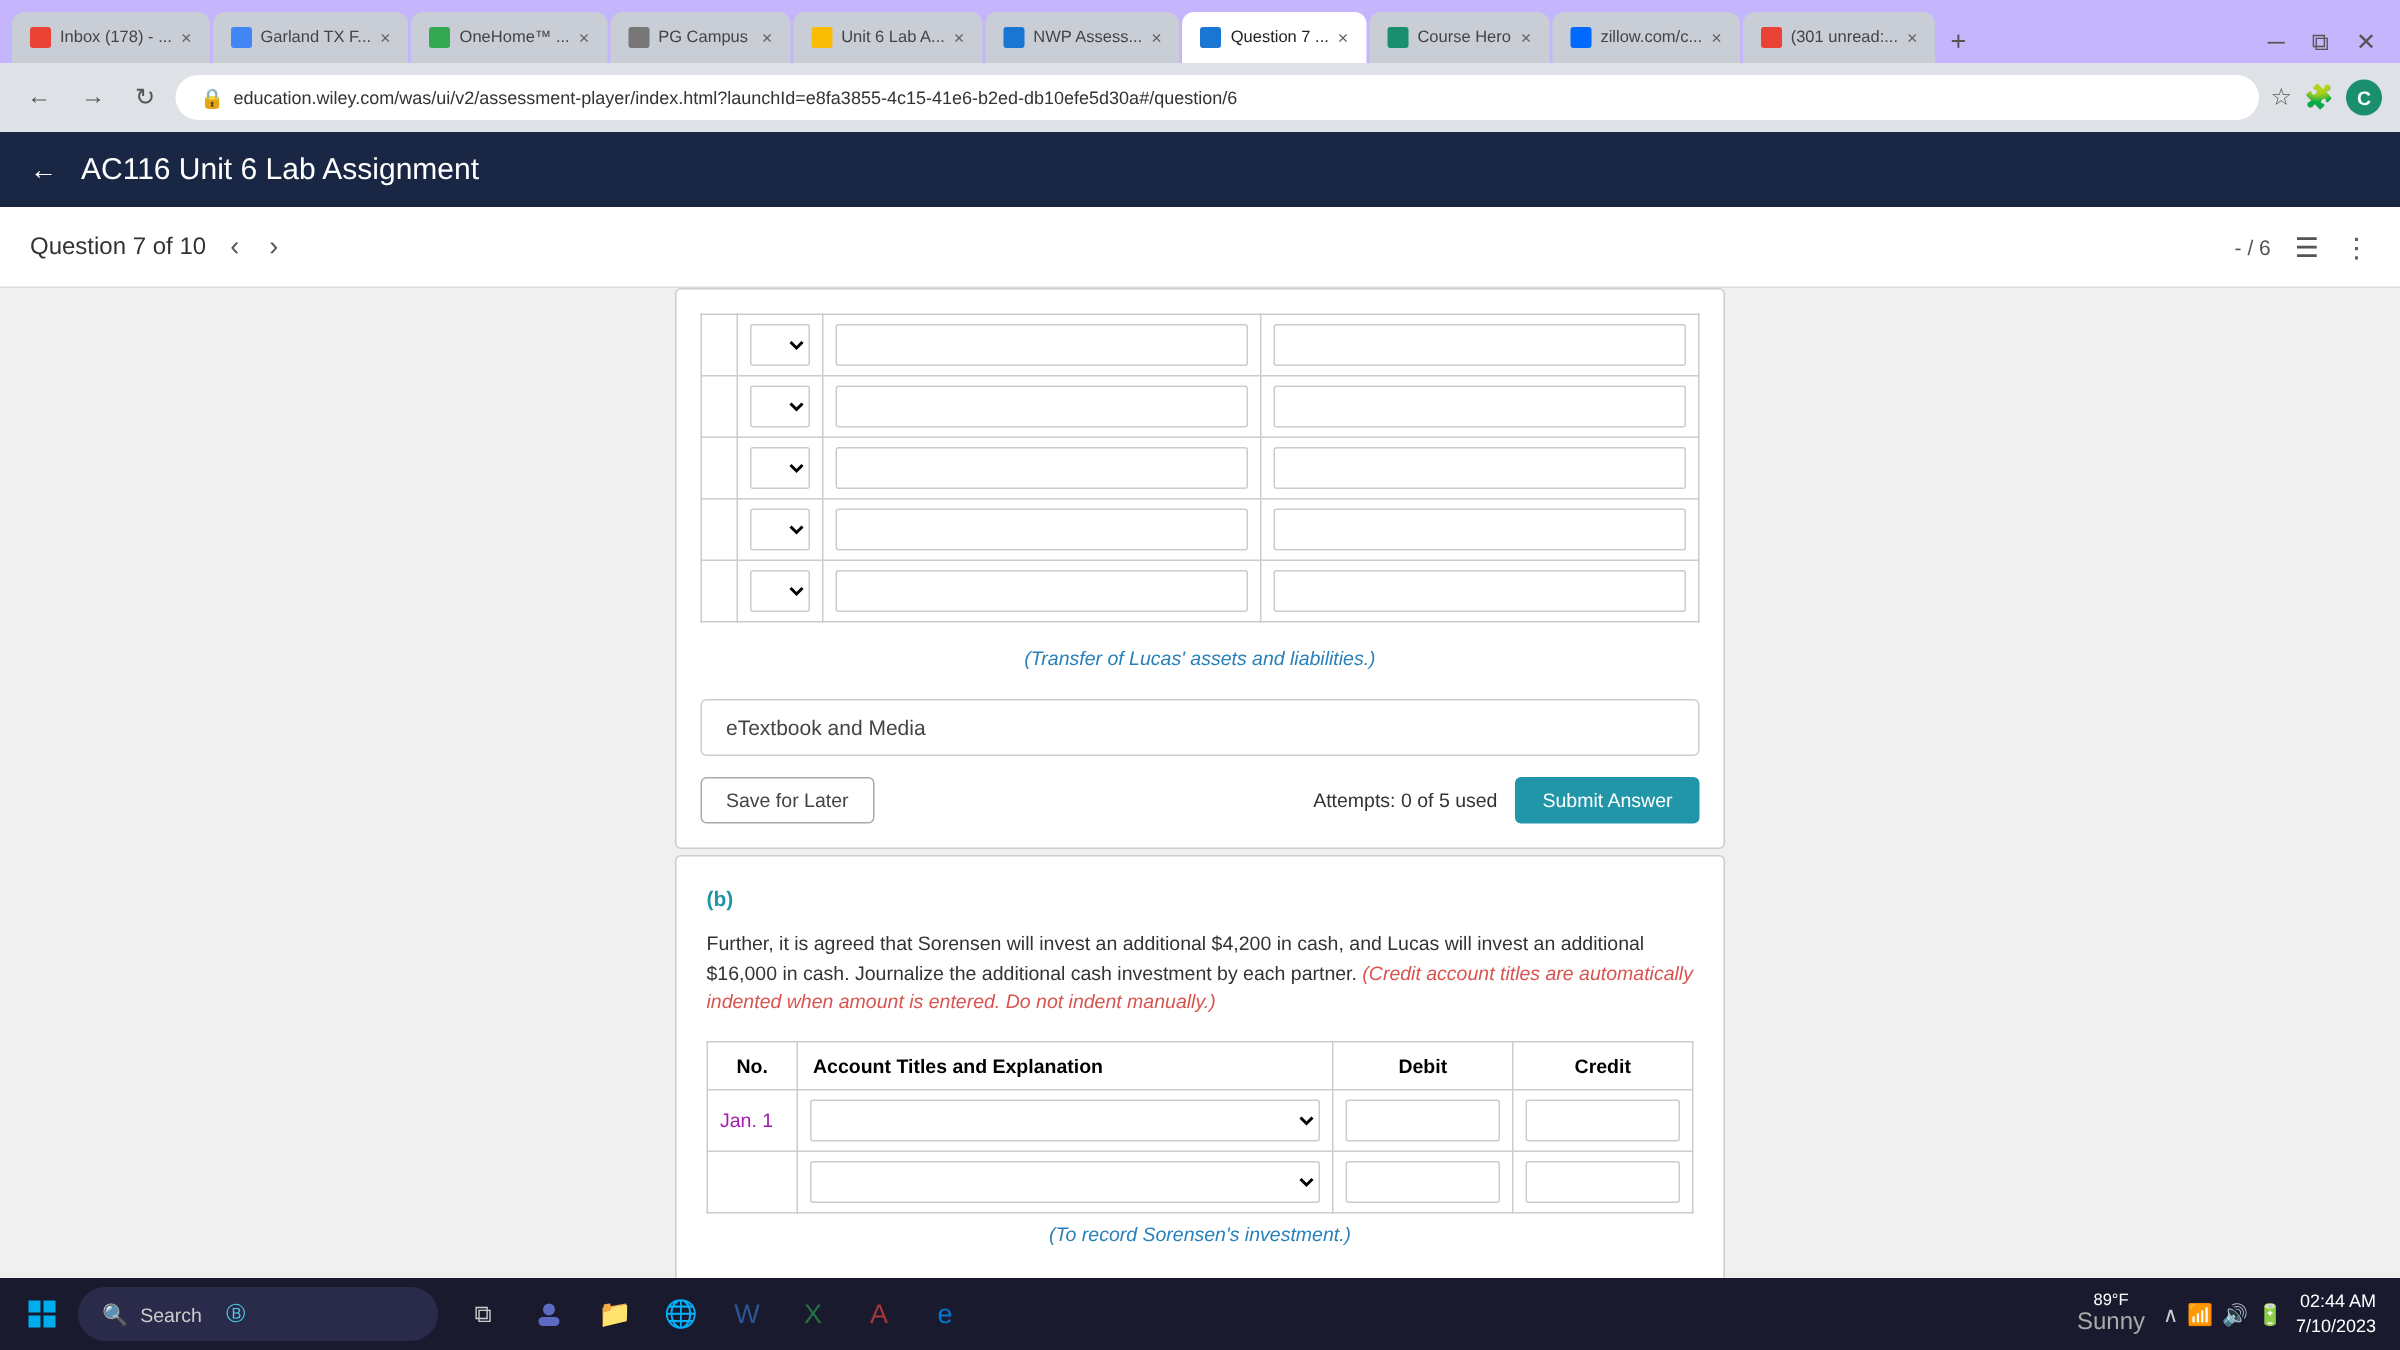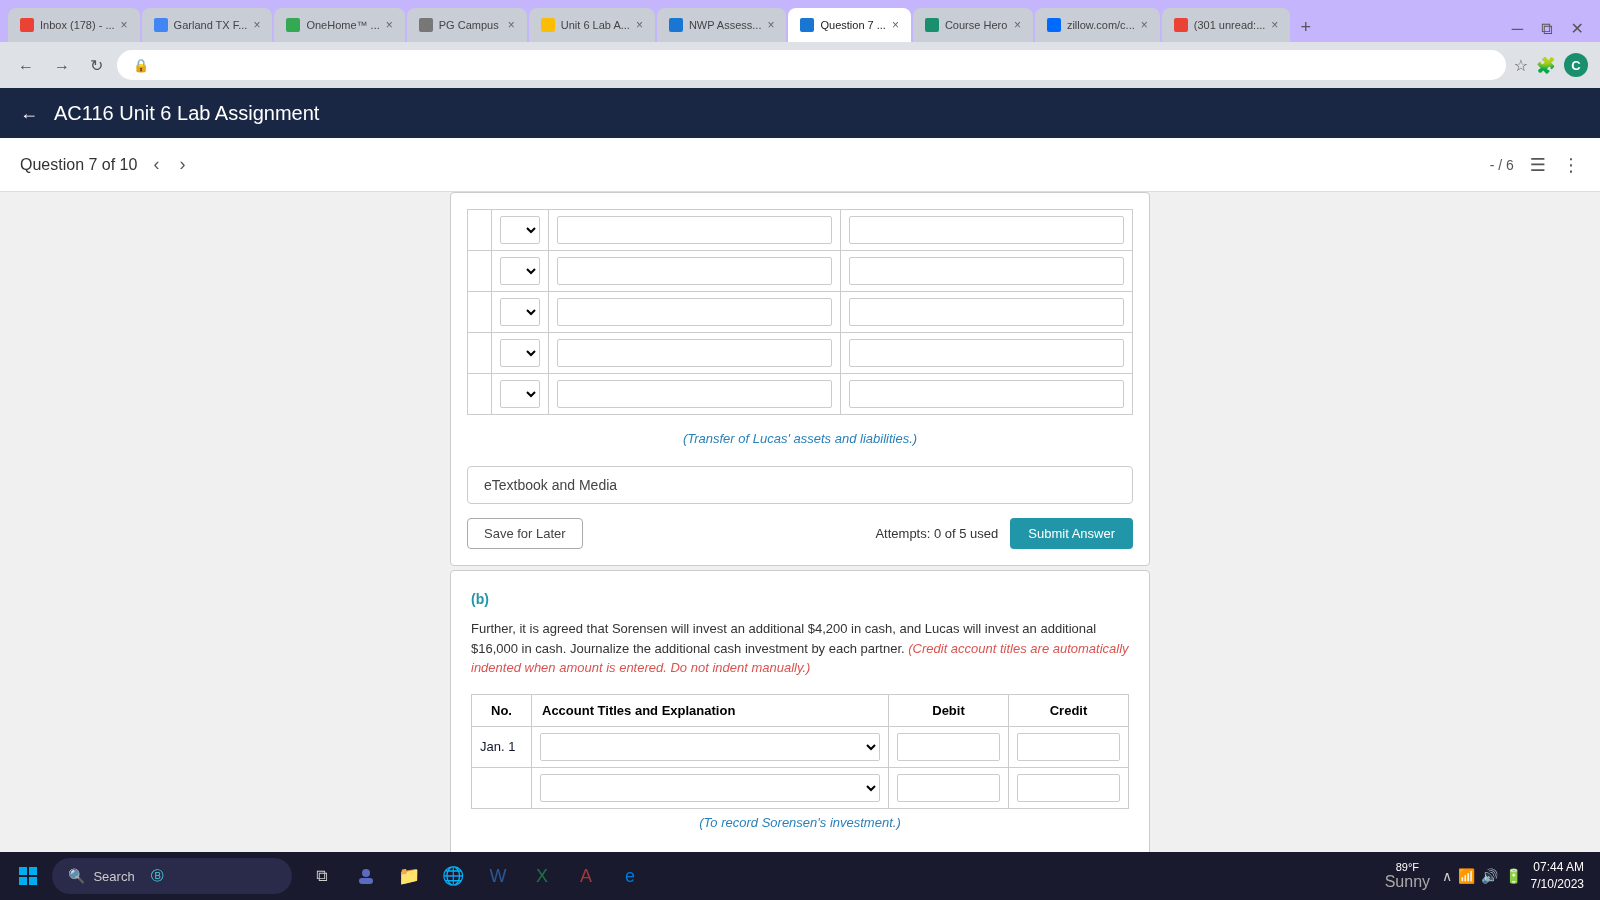--- a/index.html
+++ b/index.html
@@ -65,21 +65,21 @@
     .part-section { background: #fff; border: 1px solid #ccc; border-radius: 4px; margin-bottom: 0; padding: 20px; }
     .part-label { color: #2196a8; font-size: 14px; font-weight: 600; margin-bottom: 12px; display: block; }
     .part-description { font-size: 13px; color: #333; line-height: 1.5; margin-bottom: 16px; }
     .part-description .highlight { color: #d9534f; font-style: italic; }
 
     
     .journal-table2 { width: 100%; border-collapse: collapse; }
     .journal-table2 th { border: 1px solid #ccc; padding: 8px 10px; background: #fff; font-size: 13px; font-weight: 600; text-align: center; }
     .journal-table2 th.left { text-align: left; }
     .journal-table2 td { border: 1px solid #ccc; padding: 6px 8px; vertical-align: middle; }
-    .date-cell { font-size: 13px; color: #0f172a; white-space: nowrap; padding-right: 8px; }
+    .date-cell { font-size: 13px; color: #a21caf; white-space: nowrap; padding-right: 8px; }
 
     
     .taskbar { position: fixed; bottom: 0; left: 0; width: 1600px; height: 48px; background: #1a1a2e; display: flex; align-items: center; padding: 0 8px; gap: 4px; z-index: 999; }
     .taskbar-start { width: 40px; height: 40px; background: none; border: none; display: flex; align-items: center; justify-content: center; cursor: pointer; }
     .taskbar-search { display: flex; align-items: center; background: #2a2a4a; border-radius: 20px; padding: 6px 16px; gap: 8px; min-width: 240px; height: 36px; cursor: pointer; }
     .taskbar-search-icon { color: #ccc; font-size: 14px; }
     .taskbar-search-text { color: #ccc; font-size: 13px; }
     .taskbar-icons { display: flex; gap: 8px; align-items: center; margin-left: 8px; }
     .taskbar-icon { width: 36px; height: 36px; display: flex; align-items: center; justify-content: center; cursor: pointer; border-radius: 4px; }
     .taskbar-spacer { flex: 1; }
@@ -150,20 +150,21 @@
     <span style="font-size:16px;color:#555;padding:4px 8px;cursor:pointer;">⧉</span>
     <span style="font-size:16px;color:#555;padding:4px 8px;cursor:pointer;">✕</span>
   </div>
 
   <div class="address-bar-row">
     <button class="nav-btn">←</button>
     <button class="nav-btn">→</button>
     <button class="nav-btn">↻</button>
     <div class="address-bar">
       <span style="color:#555;font-size:13px;margin-right:6px;">🔒</span>
+      <span style="font-size:12px;color:#333;">education.wiley.com/was/ui/v2/assessment-player/index.html?launchId=e8fa3855-4c15-41e6-b2ed-db10efe5d30a#/question/6</span>
     </div>
     <div class="address-bar-icons">
       <span class="addr-icon">☆</span>
       <span class="addr-icon">🧩</span>
       <span class="addr-icon" style="background:#1a8f6e;color:#fff;border-radius:50%;width:24px;height:24px;display:flex;align-items:center;justify-content:center;font-size:13px;font-weight:bold;">C</span>
     </div>
   </div>
 </div>
 
 <div class="app-header">
@@ -384,17 +385,17 @@
       <span style="font-size:11px;color:#fff;">89°F</span>
       <span style="font-size:16px;color:#aaa;">Sunny</span>
     </div>
     <div class="sys-icons">
       <span class="sys-icon">∧</span>
       <span class="sys-icon">📶</span>
       <span class="sys-icon">🔊</span>
       <span class="sys-icon">🔋</span>
     </div>
     <div class="taskbar-clock">
-      <div>07:44 AM</div>
+      <div>02:44 AM</div>
       <div>7/10/2023</div>
     </div>
   </div>
 </div>
 
 </body></html>

